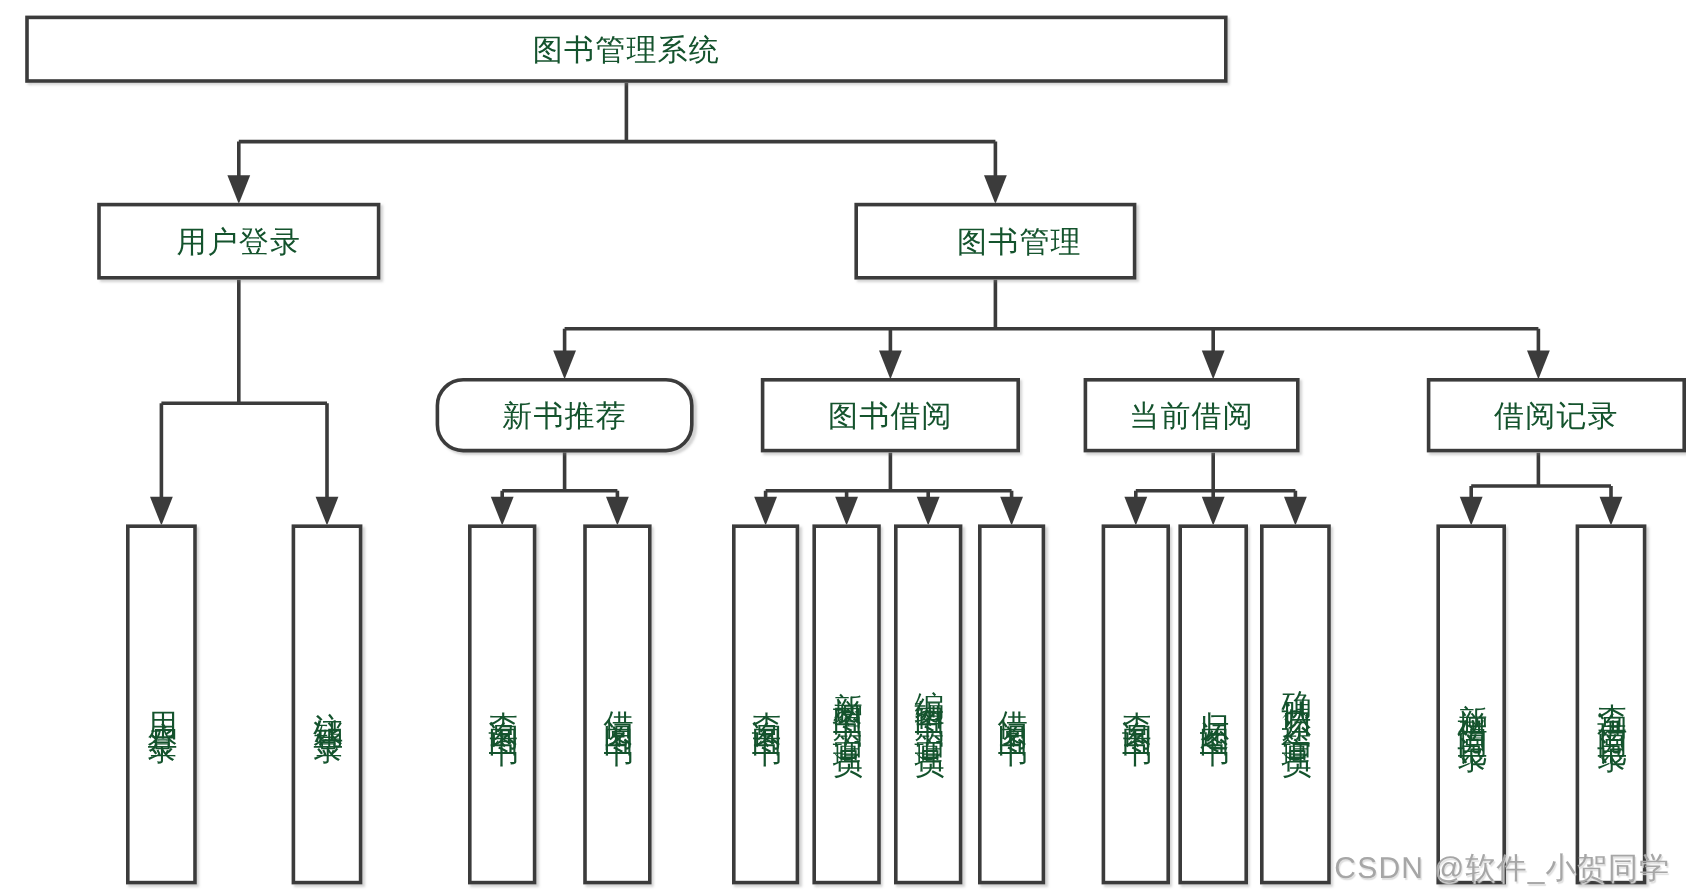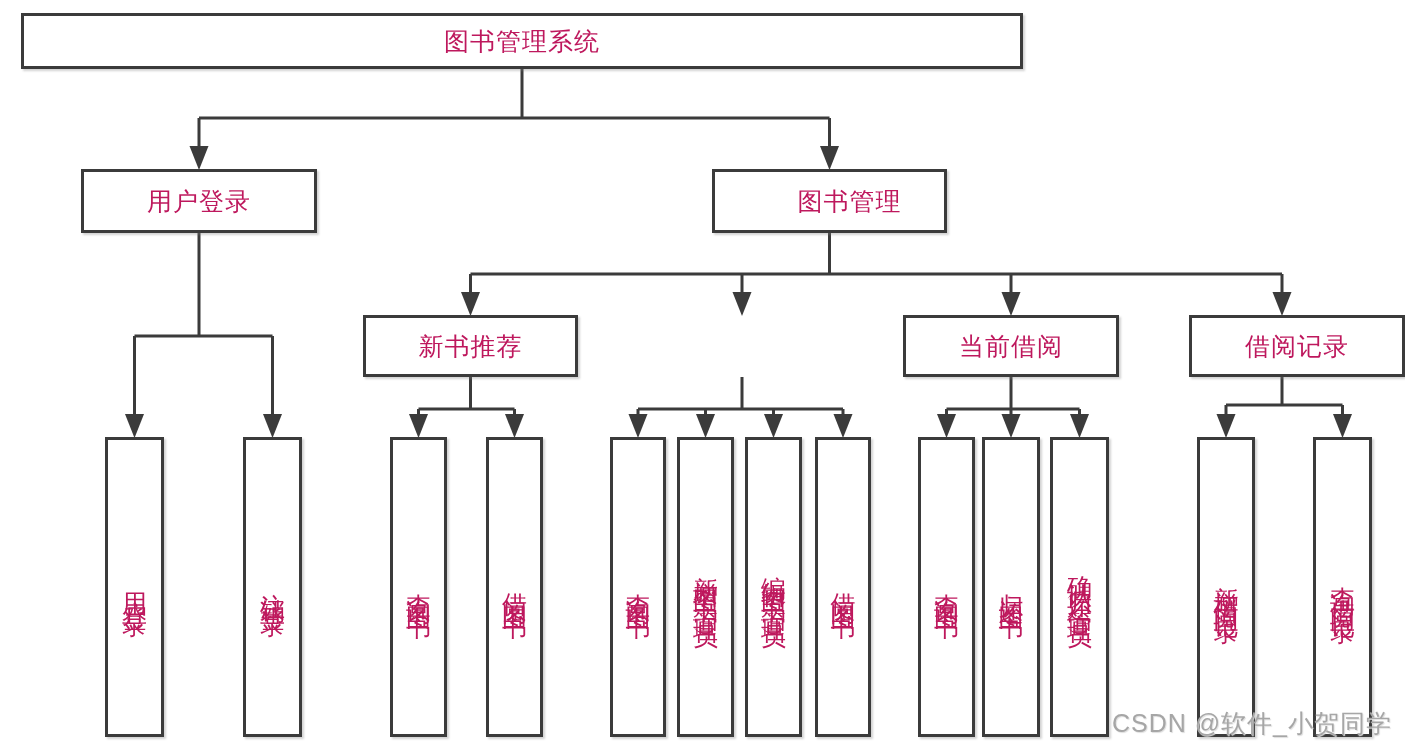--- a/index.html
+++ b/index.html
@@ -10,21 +10,21 @@
     font-family:"Liberation Sans","DejaVu Sans",sans-serif;
     overflow:hidden;
   }
   svg.connectors{position:absolute;left:0;top:0;z-index:1;}
   .node{
     position:absolute;
     box-sizing:border-box;
     background:#ffffff;
     border:3px solid #3b3b3b;
     display:flex;align-items:center;justify-content:center;
-    color:#be185d;
+    color:#14532d;
     z-index:2;
     box-shadow:2px 2px 2px rgba(130,130,130,.35);
   }
   .hnode{font-size:25px;letter-spacing:1px;white-space:nowrap;}
   .vnode span{
     writing-mode:vertical-rl;
     letter-spacing:7px;
     font-size:25px;
     line-height:1;
   }
@@ -92,26 +92,29 @@
   </div>
 
   <div class="node hnode" style="left:81px;top:169px;width:236px;height:64px;">
     <span>用户登录</span>
   </div>
 
   <div class="node hnode" style="left:712px;top:169px;width:235px;height:64px;padding-left:40px;">
     <span>图书管理</span>
   </div>
 
-  <div class="node hnode" style="left:363px;top:315px;width:215px;height:62px;">
+  <div class="node hnode" style="left:363px;top:315px;width:215px;height:62px;border-radius:23px;">
     <span>新书推荐</span>
   </div>
 
+  <div class="node hnode" style="left:634px;top:315px;width:216px;height:62px;">
+    <span>图书借阅</span>
+  </div>
 
-  <div class="node hnode" style="left:903px;top:315px;width:216px;height:62px;">
+  <div class="node hnode" style="left:903px;top:315px;width:180px;height:62px;">
     <span>当前借阅</span>
   </div>
 
   <div class="node hnode" style="left:1174px;top:315px;width:216px;height:62px;margin-left:15px;">
     <span>借阅记录</span>
   </div>
 
   <div class="node vnode" style="left:105px;top:437px;width:59px;height:300px;">
     <span>用户登录</span>
   </div>

